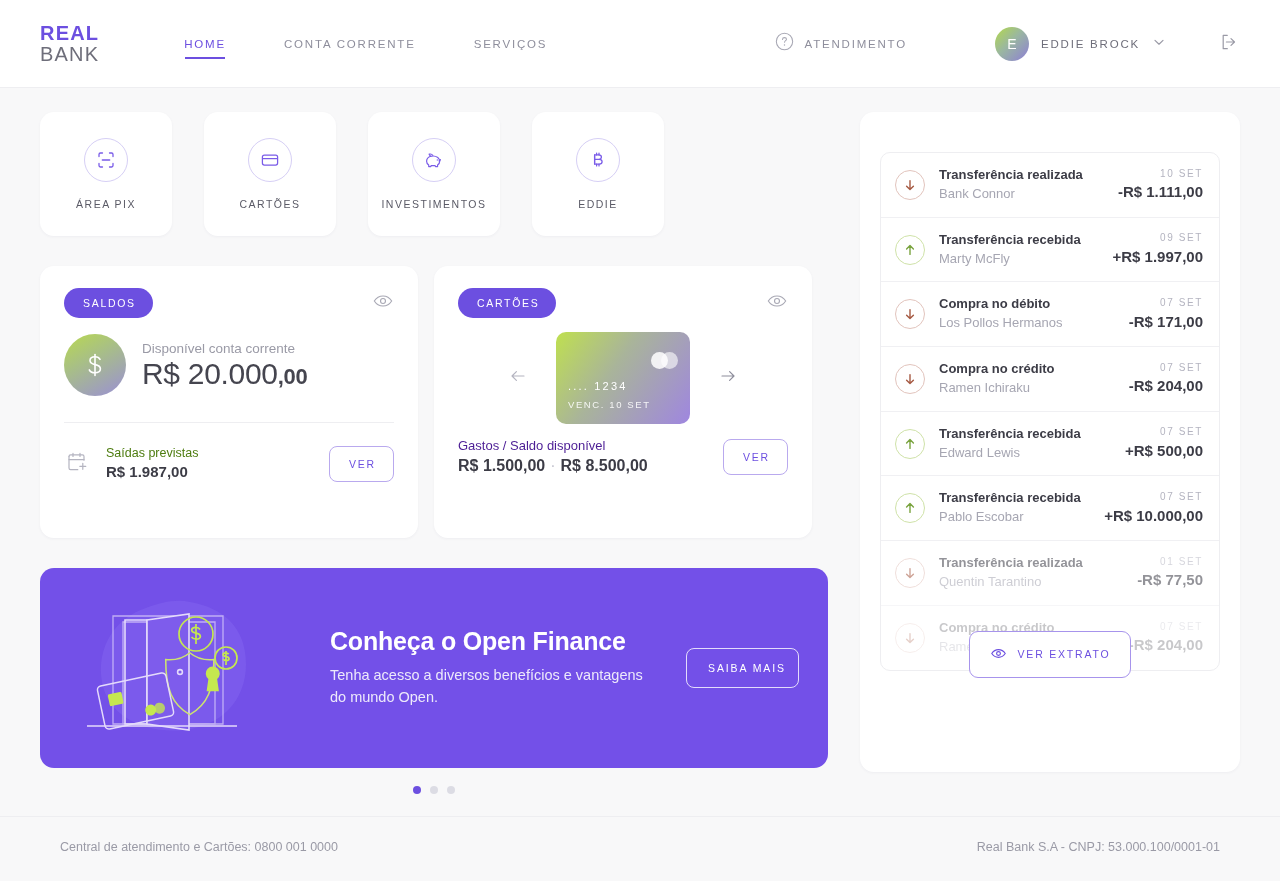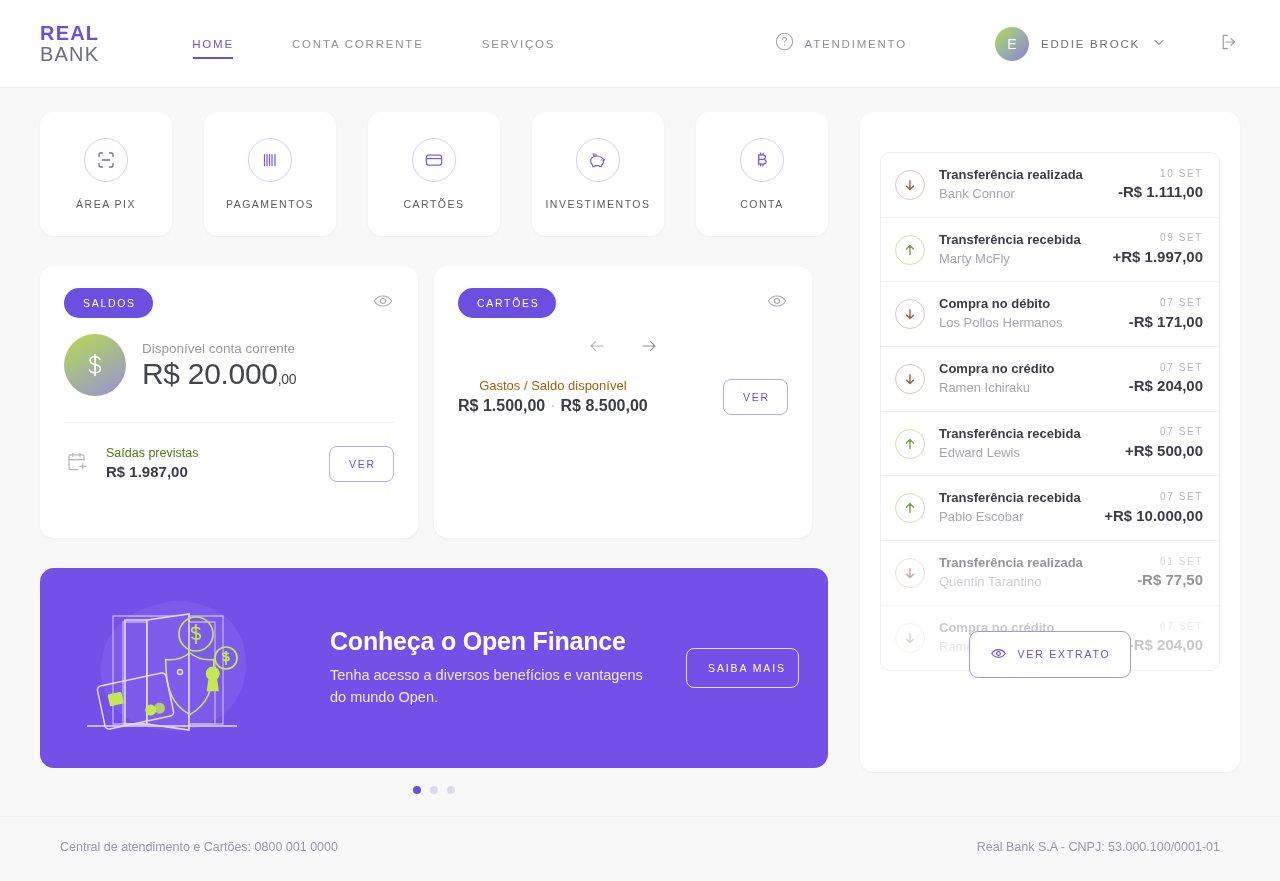--- a/index.html
+++ b/index.html
@@ -12,21 +12,20 @@
   }
 
   
   .header {
     height: 88px;
     background: #ffffff;
     display: flex;
     align-items: center;
     padding: 0 40px 0 40px;
     border-bottom: 1px solid #eeeef1;
-    gap: 8px;
   }
   .logo { line-height: 1.02; margin-right: 56px; }
   .logo-1 {
     font-size: 20px; font-weight: bold; letter-spacing: 1.2px;
     color: #6c4fe0; display: block;
   }
   .logo-2 {
     font-size: 20px; font-weight: normal; letter-spacing: 1.2px;
     color: #6e6e7a; display: block;
   }
@@ -91,21 +90,21 @@
 
   .saldo-body { display: flex; align-items: center; gap: 16px; margin-top: 16px; }
   .dollar-circle {
     width: 62px; height: 62px; border-radius: 50%; flex: 0 0 62px;
     background: linear-gradient(150deg, #b9d94f 0%, #a8bf86 40%, #9a8fd6 100%);
     display: flex; align-items: center; justify-content: center;
   }
   .saldo-texts { padding-top: 2px; }
   .saldo-label { font-size: 13.5px; color: #9a9aa6; margin-bottom: 1px; }
   .saldo-value { font-size: 30px; font-weight: normal; color: #45454f; letter-spacing: -0.3px; }
-  .saldo-value .cents { font-size: 14px; }
+  .saldo-value .cents { font-size: 22px; font-weight: bold; }
   .divider { height: 1px; background: #eeeef1; margin: 26px 0 0 0; }
   .panel-footer {
     display: flex; align-items: center; gap: 14px; padding-top: 22px;
   }
   .pf-texts { line-height: 1.35; }
   .pf-label { font-size: 12.5px; color: #4d7c0f; }
   .pf-value { font-size: 15px; font-weight: bold; color: #3c3c46; }
   .ver-btn {
     margin-left: auto; border: 1px solid #b9a9ee; color: #6c4fe0;
     background: #ffffff; border-radius: 8px; font-size: 10.5px;
@@ -129,21 +128,21 @@
   .cc-circ.second { margin-left: -7px; background: rgba(255,255,255,0.6); }
   .cc-num {
     position: absolute; left: 12px; bottom: 32px; color: #ffffff;
     font-size: 11px; letter-spacing: 2.2px;
   }
   .cc-venc {
     position: absolute; left: 12px; bottom: 14px; color: rgba(255,255,255,0.88);
     font-size: 9.5px; letter-spacing: 1.6px;
   }
   .cartoes-footer { padding-top: 14px; display: flex; align-items: center; }
-  .cf-label { font-size: 13px; color: #a16207; margin-bottom: 4px; text-align: center; }
+  .cf-label { font-size: 13px; color: #4c1d95; margin-bottom: 4px; }
   .cf-values { font-size: 16px; font-weight: bold; color: #3c3c46; }
   .cf-dot { color: #c4c4cf; font-weight: normal; margin: 0 5px; }
 
   
   .banner {
     margin-top: 30px; width: 788px; height: 200px; border-radius: 14px;
     background: #7350e8; position: relative; overflow: hidden; display: flex;
     align-items: center;
   }
   .banner-art { width: 290px; height: 200px; position: relative; flex: 0 0 290px; }
@@ -264,28 +263,20 @@
             <path d="M4 7.5V5.4c0-.8.6-1.4 1.4-1.4H7.5"></path>
             <path d="M14.5 4h2.1c.8 0 1.4.6 1.4 1.4v2.1"></path>
             <path d="M18 14.5v2.1c0 .8-.6 1.4-1.4 1.4h-2.1"></path>
             <path d="M7.5 18H5.4c-.8 0-1.4-.6-1.4-1.4v-2.1"></path>
             <path d="M7.3 11h7.4"></path>
           </svg>
         </div>
         <div class="q-label">ÁREA PIX</div>
       </div>
 
-      <div class="quick-card">
-        <div class="q-circle">
-          <svg width="22" height="22" viewBox="0 0 22 22" fill="none" stroke="#7a5ce8" stroke-width="1.25" stroke-linecap="round">
-            <path d="M5.5 5.5v11M8 5.5v11M10.5 5.5v11M13 5.5v11M16 5.5v11"></path>
-          </svg>
-        </div>
-        <div class="q-label">PAGAMENTOS</div>
-      </div>
 
       <div class="quick-card">
         <div class="q-circle">
           <svg width="22" height="22" viewBox="0 0 22 22" fill="none" stroke="#7a5ce8" stroke-width="1.25">
             <rect x="3.4" y="6" width="15.2" height="10" rx="2"></rect>
             <path d="M3.4 9.6h15.2"></path>
           </svg>
         </div>
         <div class="q-label">CARTÕES</div>
       </div>
@@ -302,21 +293,21 @@
         <div class="q-label">INVESTIMENTOS</div>
       </div>
 
       <div class="quick-card">
         <div class="q-circle">
           <svg width="22" height="22" viewBox="0 0 22 22" fill="none" stroke="#7a5ce8" stroke-width="1.25" stroke-linecap="round" stroke-linejoin="round">
             <path d="M7.6 5.9h4.2c1.5 0 2.6.9 2.6 2.2 0 1.2-1.1 2.2-2.6 2.2H7.6zM7.6 10.3h4.7c1.6 0 2.8 1 2.8 2.4 0 1.3-1.2 2.4-2.8 2.4H7.6z"></path>
             <path d="M9.6 4.1v1.8M12 4.1v1.8M9.6 15.1v1.8M12 15.1v1.8M7.6 5.9v9.2"></path>
           </svg>
         </div>
-        <div class="q-label">CONTA</div>
+        <div class="q-label">EDDIE</div>
       </div>
     </div>
 
     <div class="mid-row">
 
       <div class="panel saldos-card">
         <div class="panel-top">
           <span class="badge">SALDOS</span>
           <span class="eye-btn">
             <span>
@@ -376,20 +367,28 @@
 
         <div class="card-stage">
           <span class="arrow-btn">
             <span>
               <svg width="20" height="20" viewBox="0 0 20 20" fill="none" stroke="#b4b4c0" stroke-width="1.2" stroke-linecap="round" stroke-linejoin="round">
                 <path d="M16 10H4M8.4 5.6L4 10l4.4 4.4"></path>
               </svg>
             </span>
           </span>
 
+          <div class="credit-card">
+            <div class="cc-logo">
+              <span class="cc-circ"></span>
+              <span class="cc-circ second"></span>
+            </div>
+            <div class="cc-num">.... 1234</div>
+            <div class="cc-venc">VENC. 10 SET</div>
+          </div>
 
           <span class="arrow-btn">
             <span>
               <svg width="20" height="20" viewBox="0 0 20 20" fill="none" stroke="#8e8e9c" stroke-width="1.2" stroke-linecap="round" stroke-linejoin="round">
                 <path d="M4 10h12M11.6 5.6L16 10l-4.4 4.4"></path>
               </svg>
             </span>
           </span>
         </div>
 

